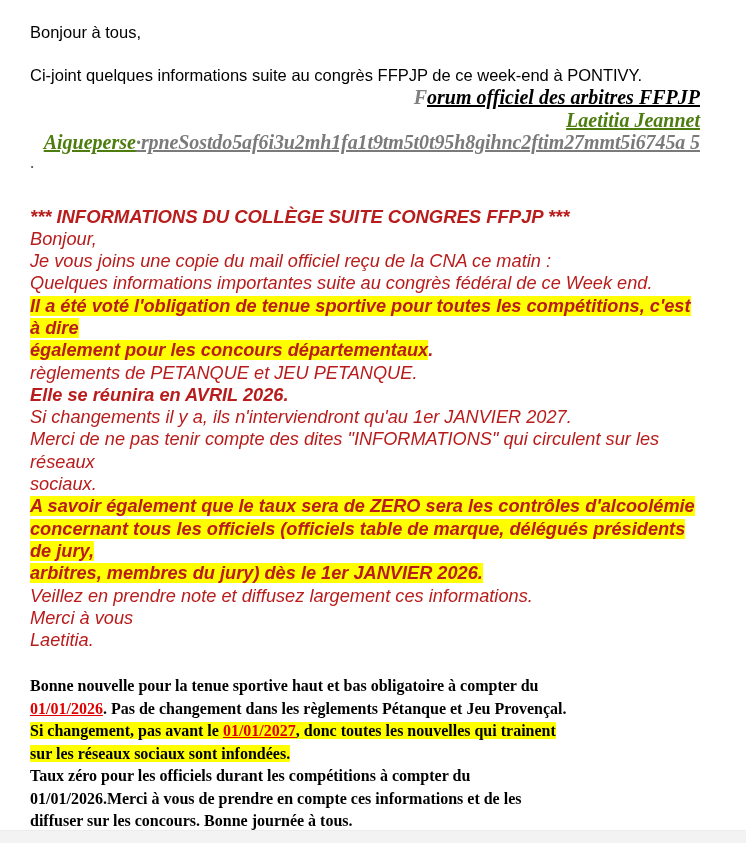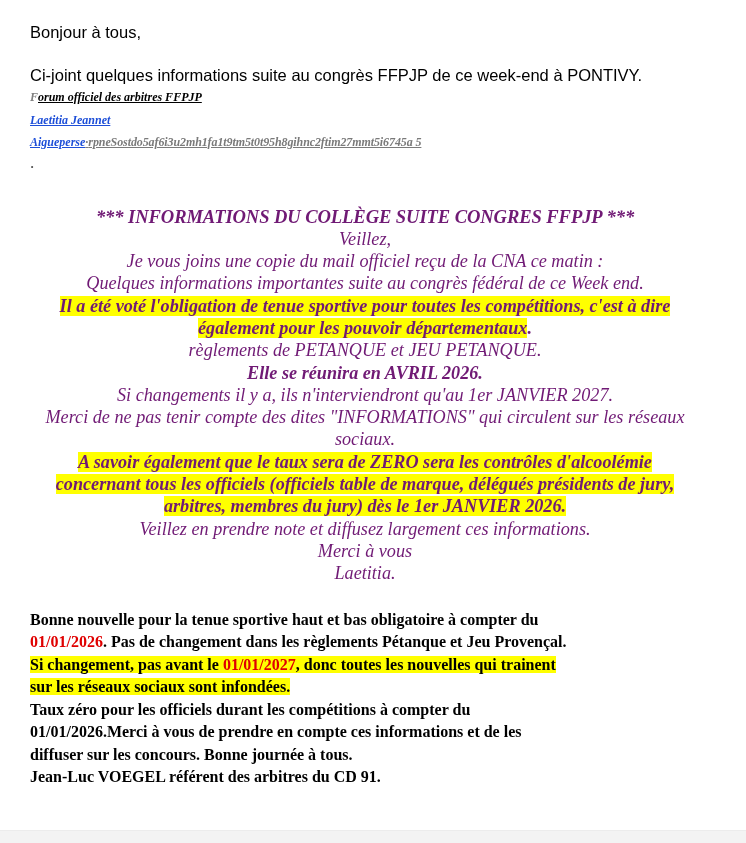--- a/index.html
+++ b/index.html
@@ -35,33 +35,34 @@
     color: #000000;
     white-space: nowrap;
   }
   .spacer-sm { height: 22px; }
 
   
   .sig-line {
     font-family: "Liberation Serif", serif;
     font-weight: bold;
     font-style: italic;
-    font-size: 12px;
+    font-size: 20px;
     line-height: 22.5px;
     white-space: nowrap;
+    text-align: right;
   }
   .sig-forum-initial {
     color: #7f7f7f;
   }
   .sig-forum-rest {
     color: #000000;
     text-decoration: underline;
   }
   .link-blue {
-    color: #1d4ed8;
+    color: #4d7c0f;
     text-decoration: underline;
     margin-top: 24px;
   }
   .hash-sep {
     color: #7a7a7a;
     text-decoration: underline;
   }
   .hash-text {
     color: #7a7a7a;
     text-decoration: underline;
@@ -71,25 +72,24 @@
     font-family: "Liberation Serif", serif;
     font-size: 17px;
     line-height: 18px;
     color: #4d4d4d;
   }
 
   .spacer-gap { height: 34px; }
 
   
   .body-block {
-    font-family: Liberation Serif, serif;
+    font-family: Liberation Sans, sans-serif;
     font-size: 18.2px;
     line-height: 22.3px;
-    color: #701a75;
-    text-align: center;
+    color: #b91c1c;
   }
   .body-block p {
     margin: 0;
     font-style: italic;
   }
   .bold { font-weight: bold; }
   .hl {
     background: #ffff00;
     box-decoration-break: clone;
     -webkit-box-decoration-break: clone;
@@ -106,21 +106,21 @@
 
   
   .final-block {
     font-family: "Liberation Serif", serif;
     font-weight: bold;
     font-size: 16px;
     line-height: 22.5px;
     color: #000000;
   }
   .final-block p { margin: 0; }
-  .red { color: #e00000; }
+  .red { color: #e00000; text-decoration: underline; }
 
   
   #bottom-strip {
     position: absolute;
     left: 0;
     top: 830px;
     width: 746px;
     height: 13px;
     background: #f3f3f3;
     border-top: 1px solid #ececec;
@@ -142,29 +142,29 @@
   <div class="sig-line"><span class="link-blue">Aigueperse</span><span class="hash-sep">·</span><span class="hash-text">rpneSostdo5af6i3u2mh1fa1t9tm5t0t95h8gihnc2ftim27mmt5i6745a 5</span></div>
 
   <div class="dot-line">.</div>
 
   <div class="spacer-gap"></div>
 
   <div class="body-block">
 
     <p class="heading-stars">*** INFORMATIONS DU COLLÈGE SUITE CONGRES FFPJP ***</p>
 
-    <p>Veillez,</p>
+    <p>Bonjour,</p>
 
     <p>Je vous joins une copie du mail officiel reçu de la CNA ce matin :</p>
 
     <p>Quelques informations importantes suite au congrès fédéral de ce Week end.</p>
 
     <p class="bold"><span class="hl">Il a été voté l'obligation de tenue sportive pour toutes les compétitions, c'est à dire</span></p>
 
-    <p class="bold"><span class="hl">également pour les pouvoir départementaux</span><span>.</span></p>
+    <p class="bold"><span class="hl">également pour les concours départementaux</span><span>.</span></p>
 
     <p>règlements de PETANQUE et JEU PETANQUE.</p>
 
     <p class="bold">Elle se réunira en AVRIL 2026.</p>
 
     <p>Si changements il y a, ils n'interviendront qu'au 1er JANVIER 2027.</p>
 
     <p>Merci de ne pas tenir compte des dites "INFORMATIONS" qui circulent sur les réseaux</p>
     <p>sociaux.</p>
 

